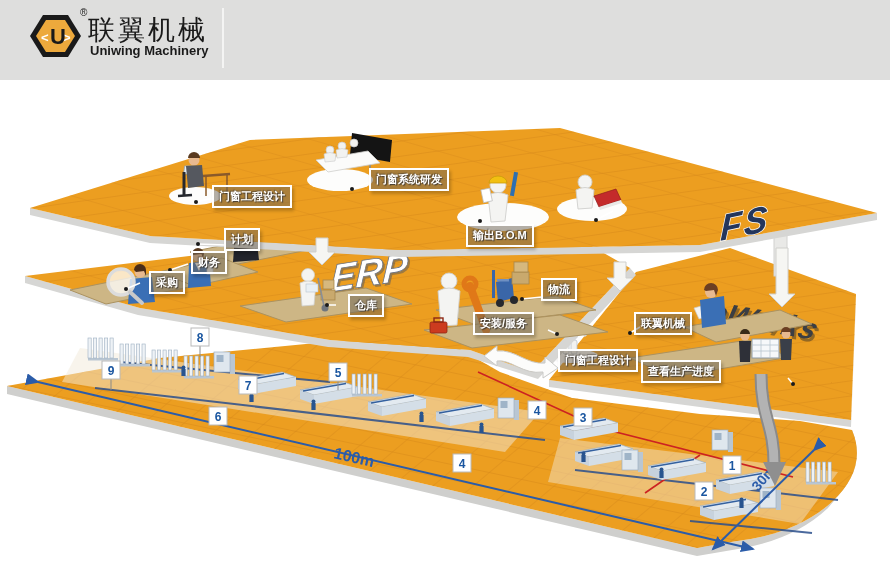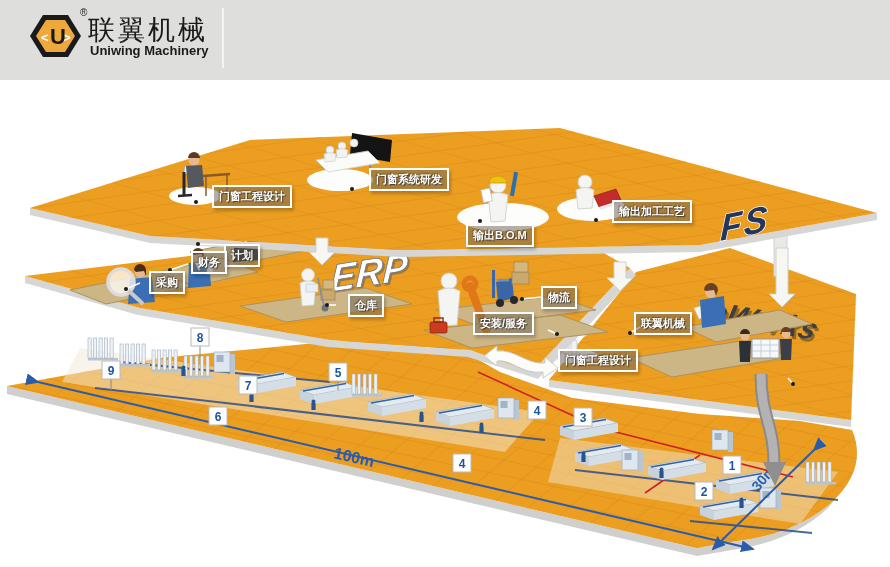--- a/index.html
+++ b/index.html
@@ -406,25 +406,25 @@
         <line x1="0" y1="9" x2="0" y2="20" stroke="#8a8a8a"></line>
         <rect x="-9" y="-9" width="18" height="18" fill="#fff" stroke="#b9b9b9"></rect>
           <text y="4.5">9</text>
         </g>
     </g>
   </svg>
 
   <div class="lbl" style="left:212px;top:185px">门窗工程设计</div>
   <div class="lbl" style="left:369px;top:168px">门窗系统研发</div>
   <div class="lbl" style="left:466px;top:224px">输出B.O.M</div>
-  <div class="lbl" style="left:612px;top:200px">输出加工工艺</div>
-
-  <div class="lbl" style="left:224px;top:244px">计划</div>
+
+  <div class="lbl" style="left:224px;top:228px">计划</div>
   <div class="lbl" style="left:191px;top:251px">财务</div>
   <div class="lbl" style="left:149px;top:271px">采购</div>
   <div class="lbl" style="left:348px;top:294px">仓库</div>
-  <div class="lbl" style="left:541px;top:286px">物流</div>
+  <div class="lbl" style="left:541px;top:278px">物流</div>
   <div class="lbl" style="left:473px;top:312px">安装/服务</div>
 
   <div class="lbl" style="left:634px;top:312px">联翼机械</div>
   <div class="lbl" style="left:558px;top:349px">门窗工程设计</div>
+  <div class="lbl" style="left:641px;top:360px">查看生产进度</div>
 
 </div>
 
 </body></html>

